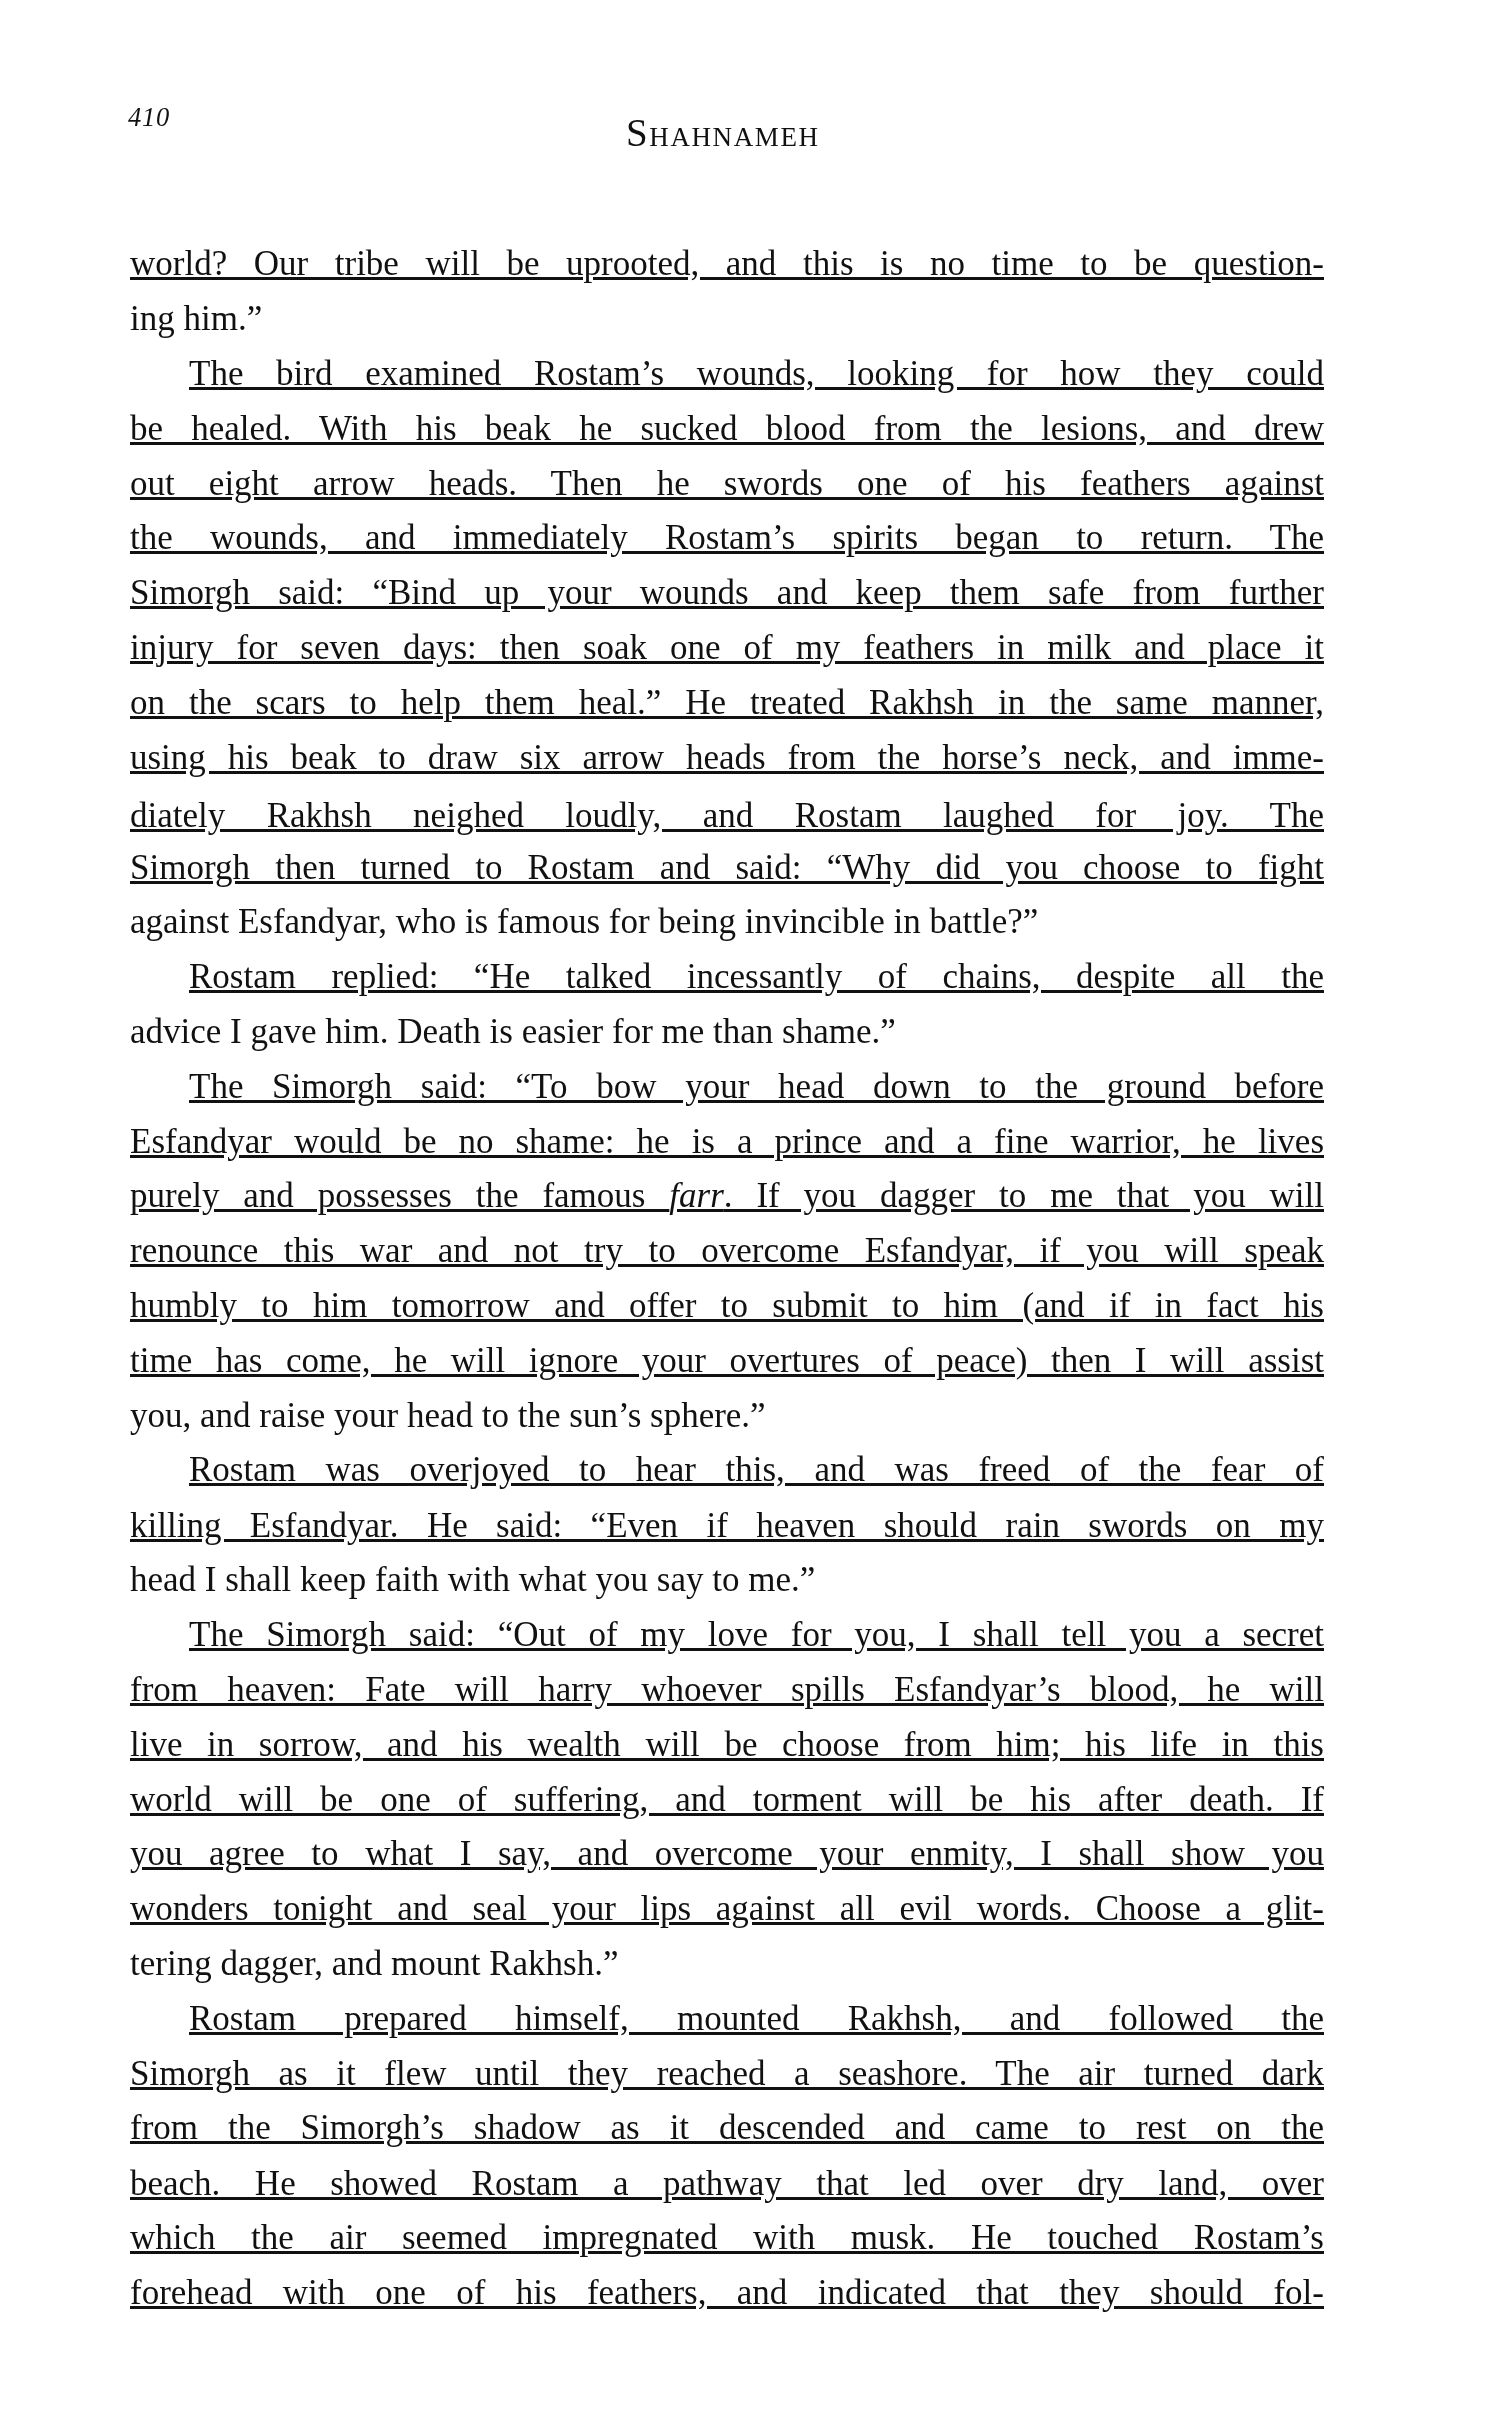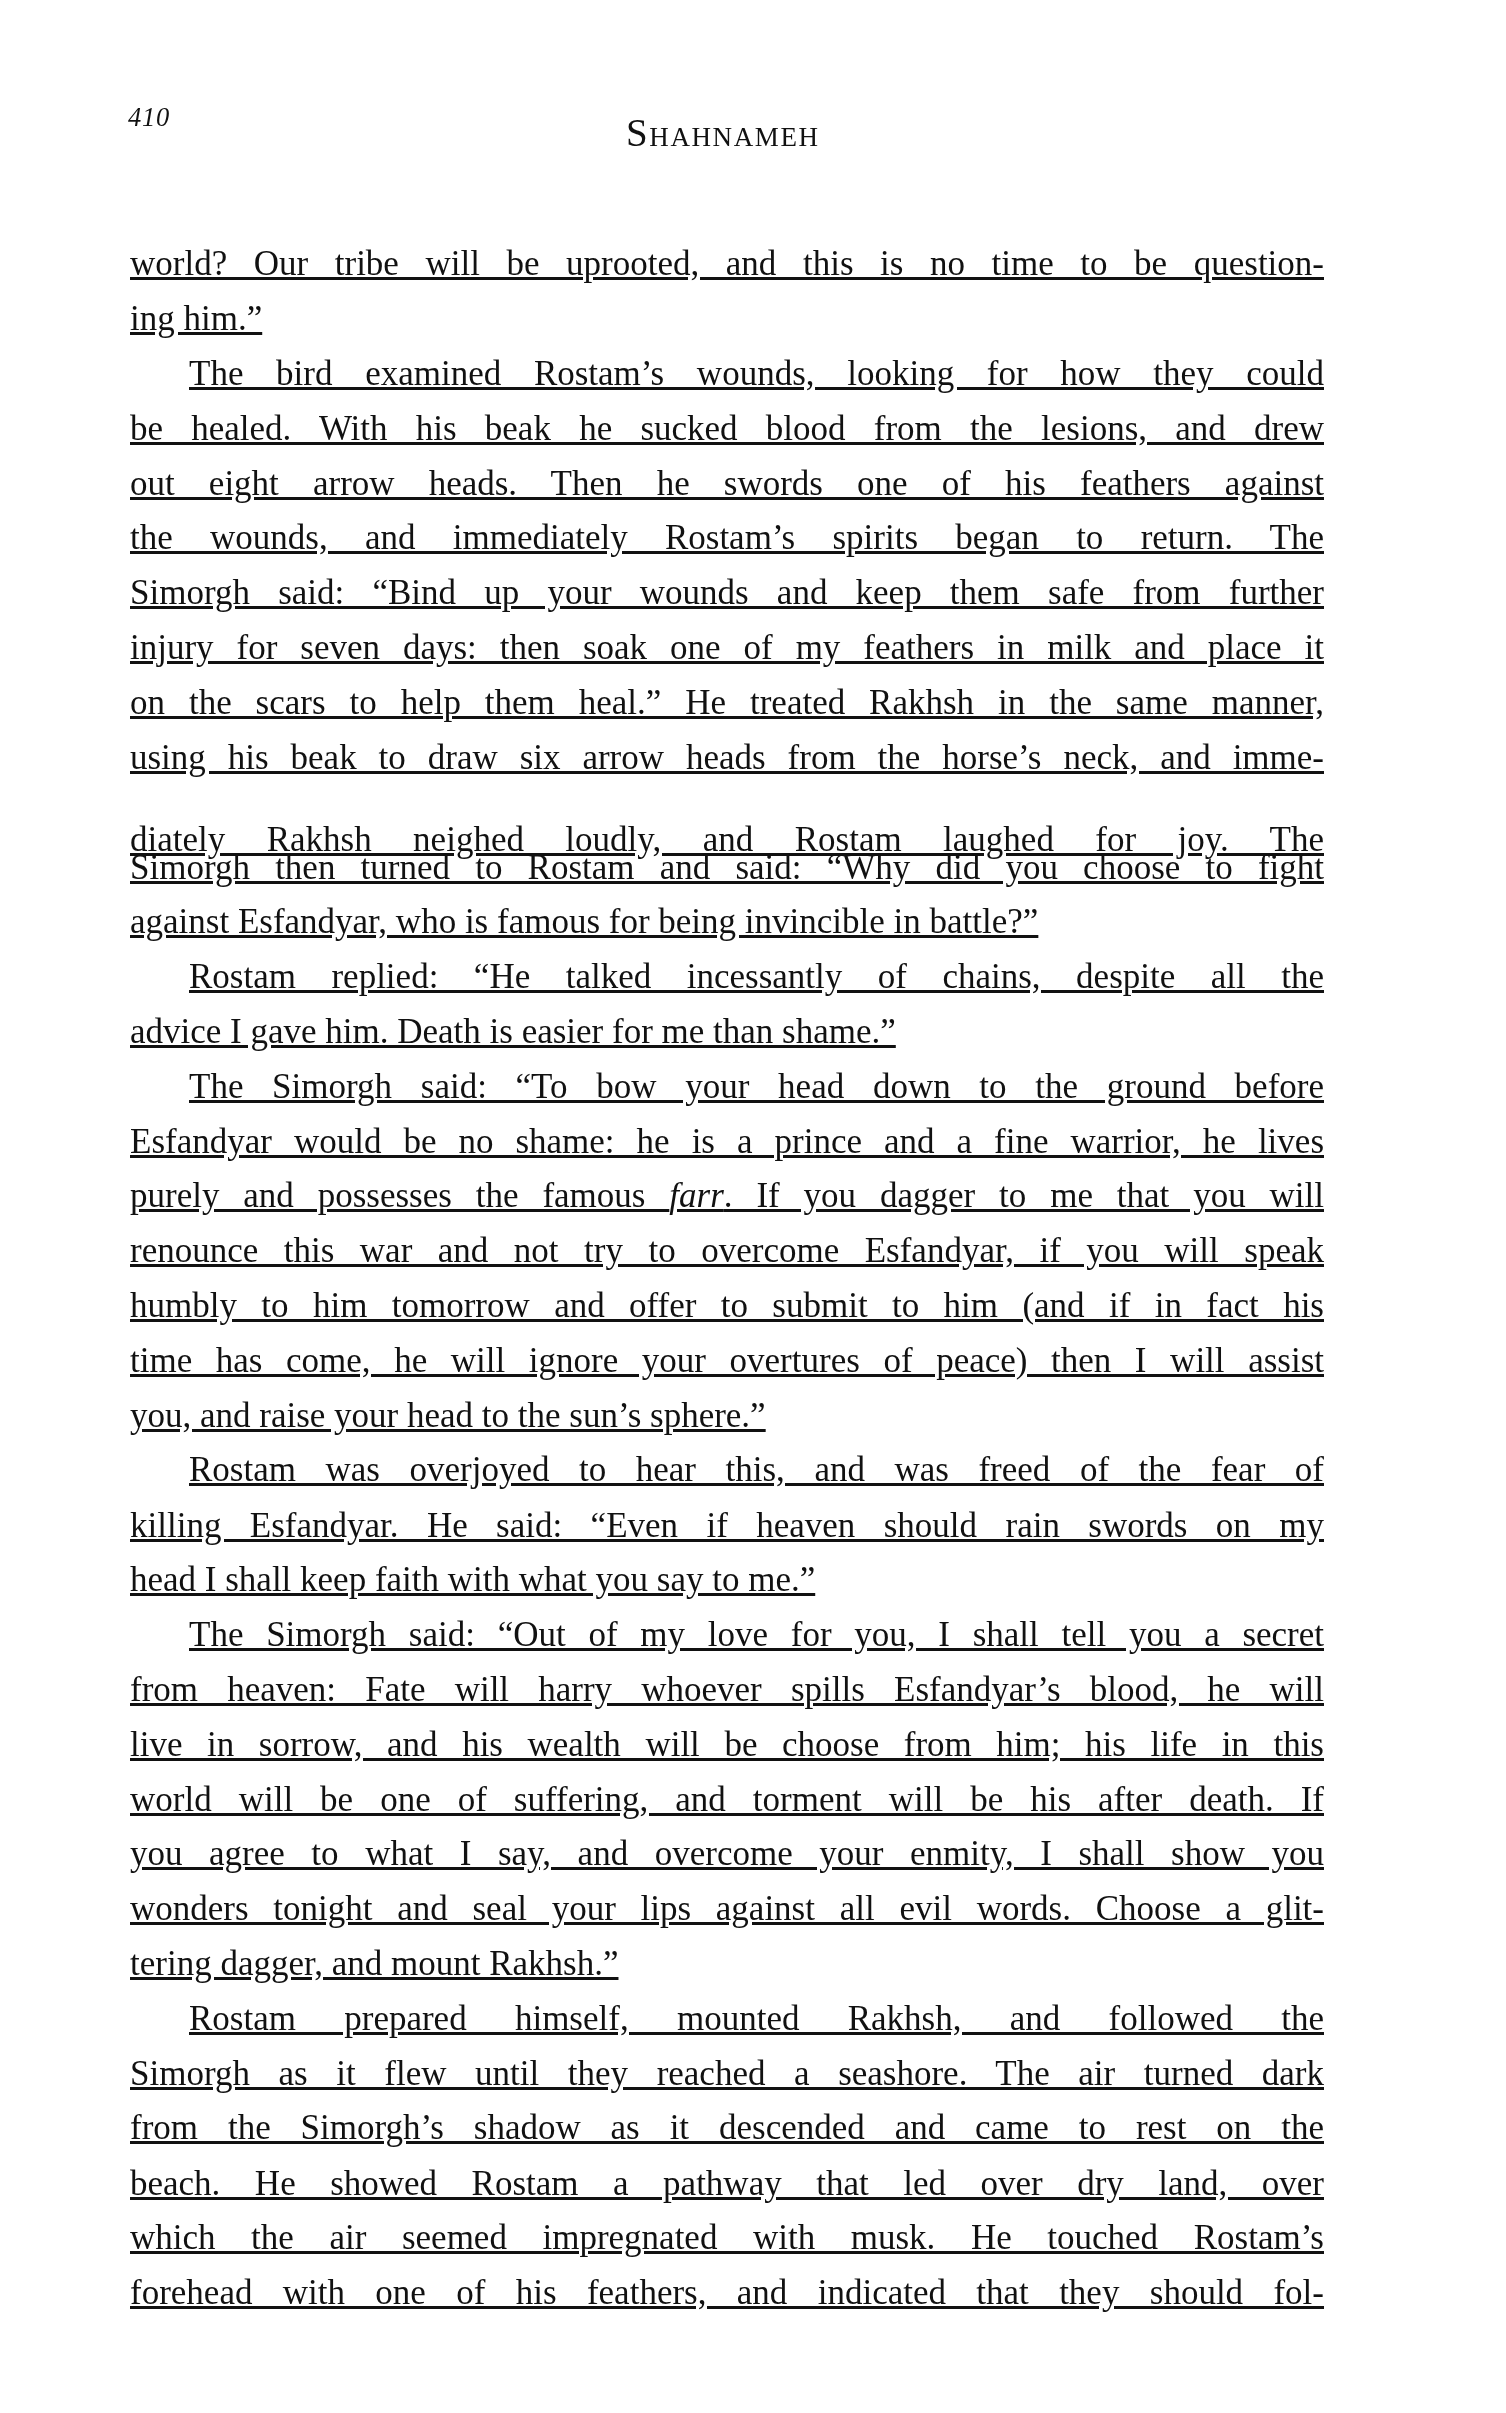--- a/index.html
+++ b/index.html
@@ -65,21 +65,20 @@
     overflow: visible;
   }
   .line.just {
     text-align: justify;
     text-align-last: justify;
     white-space: normal;
     text-decoration: underline;
   }
   .line.last {
     text-align: left;
-    text-decoration: underline;
   }
   .line.indent {
     left: 59px;
     width: 1135px;
   }
   .line em {
     font-style: italic;
   }
 </style>
 </head>
@@ -96,21 +95,21 @@
     <div class="line just" style="top:240px">world? Our tribe will be uprooted, and this is no time to be question-</div>
     <div class="line last" style="top:295px">ing him.”</div>
     <div class="line just indent" style="top:350px">The bird examined Rostam’s wounds, looking for how they could</div>
     <div class="line just" style="top:405px">be healed. With his beak he sucked blood from the lesions, and drew</div>
     <div class="line just" style="top:460px">out eight arrow heads. Then he swords one of his feathers against</div>
     <div class="line just" style="top:514px">the wounds, and immediately Rostam’s spirits began to return. The</div>
     <div class="line just" style="top:569px">Simorgh said: “Bind up your wounds and keep them safe from further</div>
     <div class="line just" style="top:624px">injury for seven days: then soak one of my feathers in milk and place it</div>
     <div class="line just" style="top:679px">on the scars to help them heal.” He treated Rakhsh in the same manner,</div>
     <div class="line just" style="top:734px">using his beak to draw six arrow heads from the horse’s neck, and imme-</div>
-    <div class="line just" style="top:816px">diately Rakhsh neighed loudly, and Rostam laughed for joy. The</div>
+    <div class="line just" style="top:792px">diately Rakhsh neighed loudly, and Rostam laughed for joy. The</div>
     <div class="line just" style="top:844px">Simorgh then turned to Rostam and said: “Why did you choose to fight</div>
     <div class="line last" style="top:898px">against Esfandyar, who is famous for being invincible in battle?”</div>
     <div class="line just indent" style="top:953px">Rostam replied: “He talked incessantly of chains, despite all the</div>
     <div class="line last" style="top:1008px">advice I gave him. Death is easier for me than shame.”</div>
     <div class="line just indent" style="top:1063px">The Simorgh said: “To bow your head down to the ground before</div>
     <div class="line just" style="top:1118px">Esfandyar would be no shame: he is a prince and a fine warrior, he lives</div>
     <div class="line just" style="top:1172px"><span>purely and possesses the famous </span><em>farr</em><span>. If you dagger to me that you will</span></div>
     <div class="line just" style="top:1227px">renounce this war and not try to overcome Esfandyar, if you will speak</div>
     <div class="line just" style="top:1282px">humbly to him tomorrow and offer to submit to him (and if in fact his</div>
     <div class="line just" style="top:1337px">time has come, he will ignore your overtures of peace) then I will assist</div>

